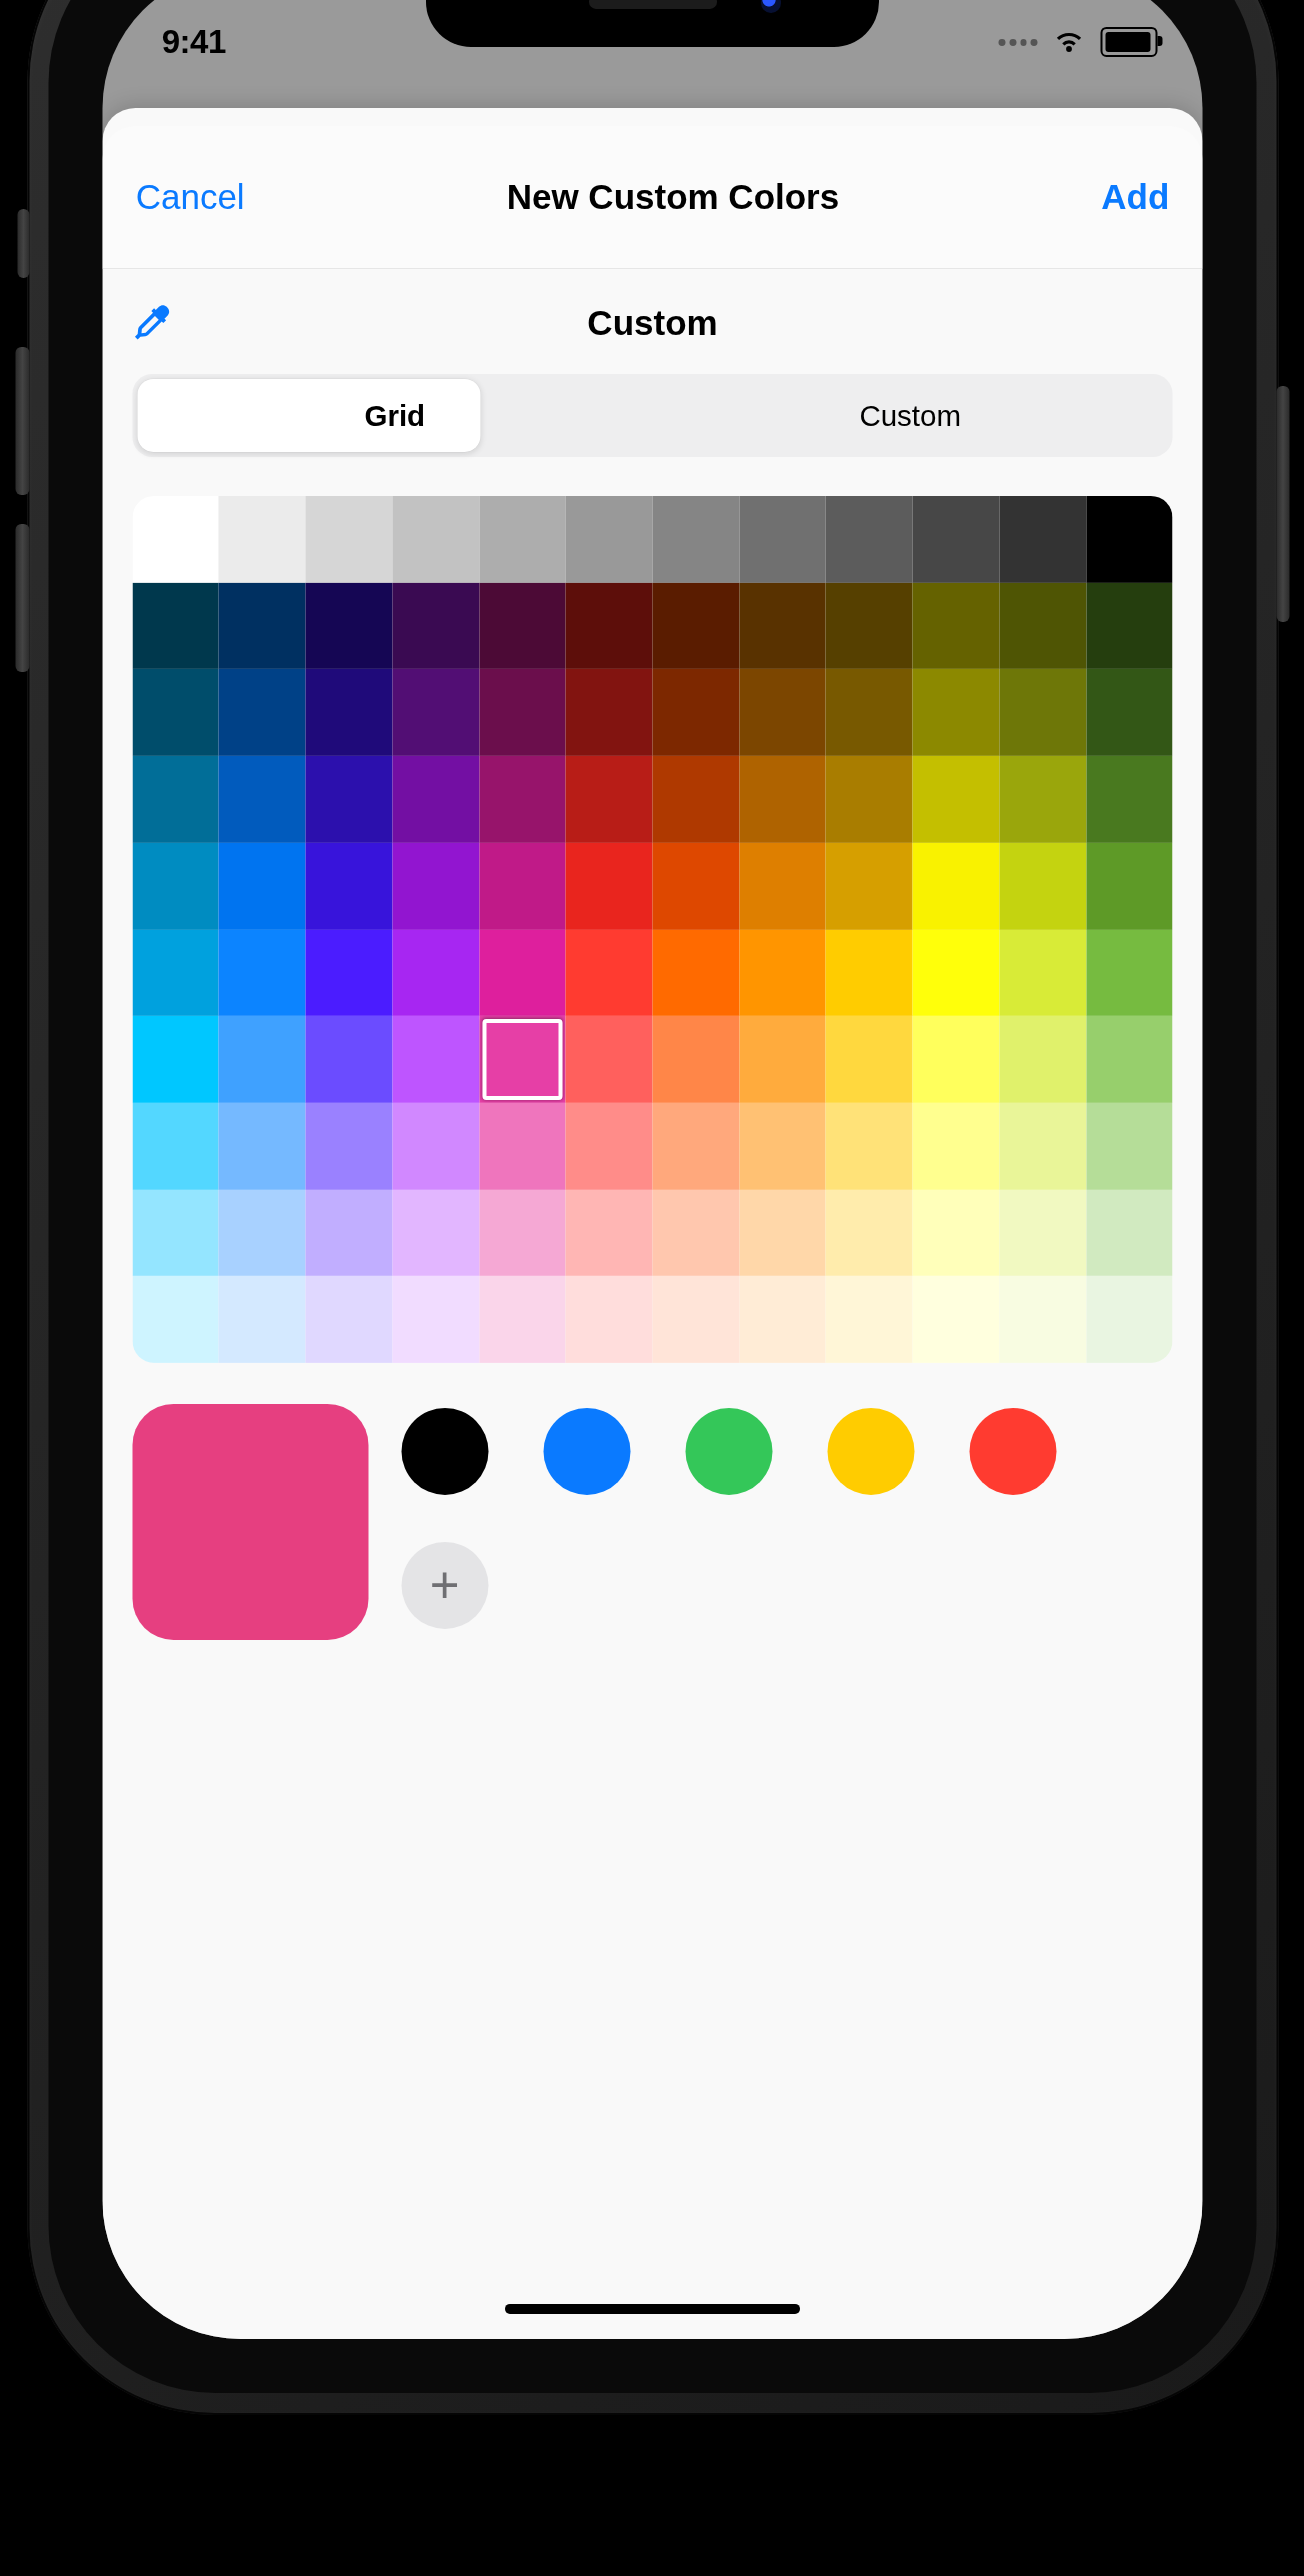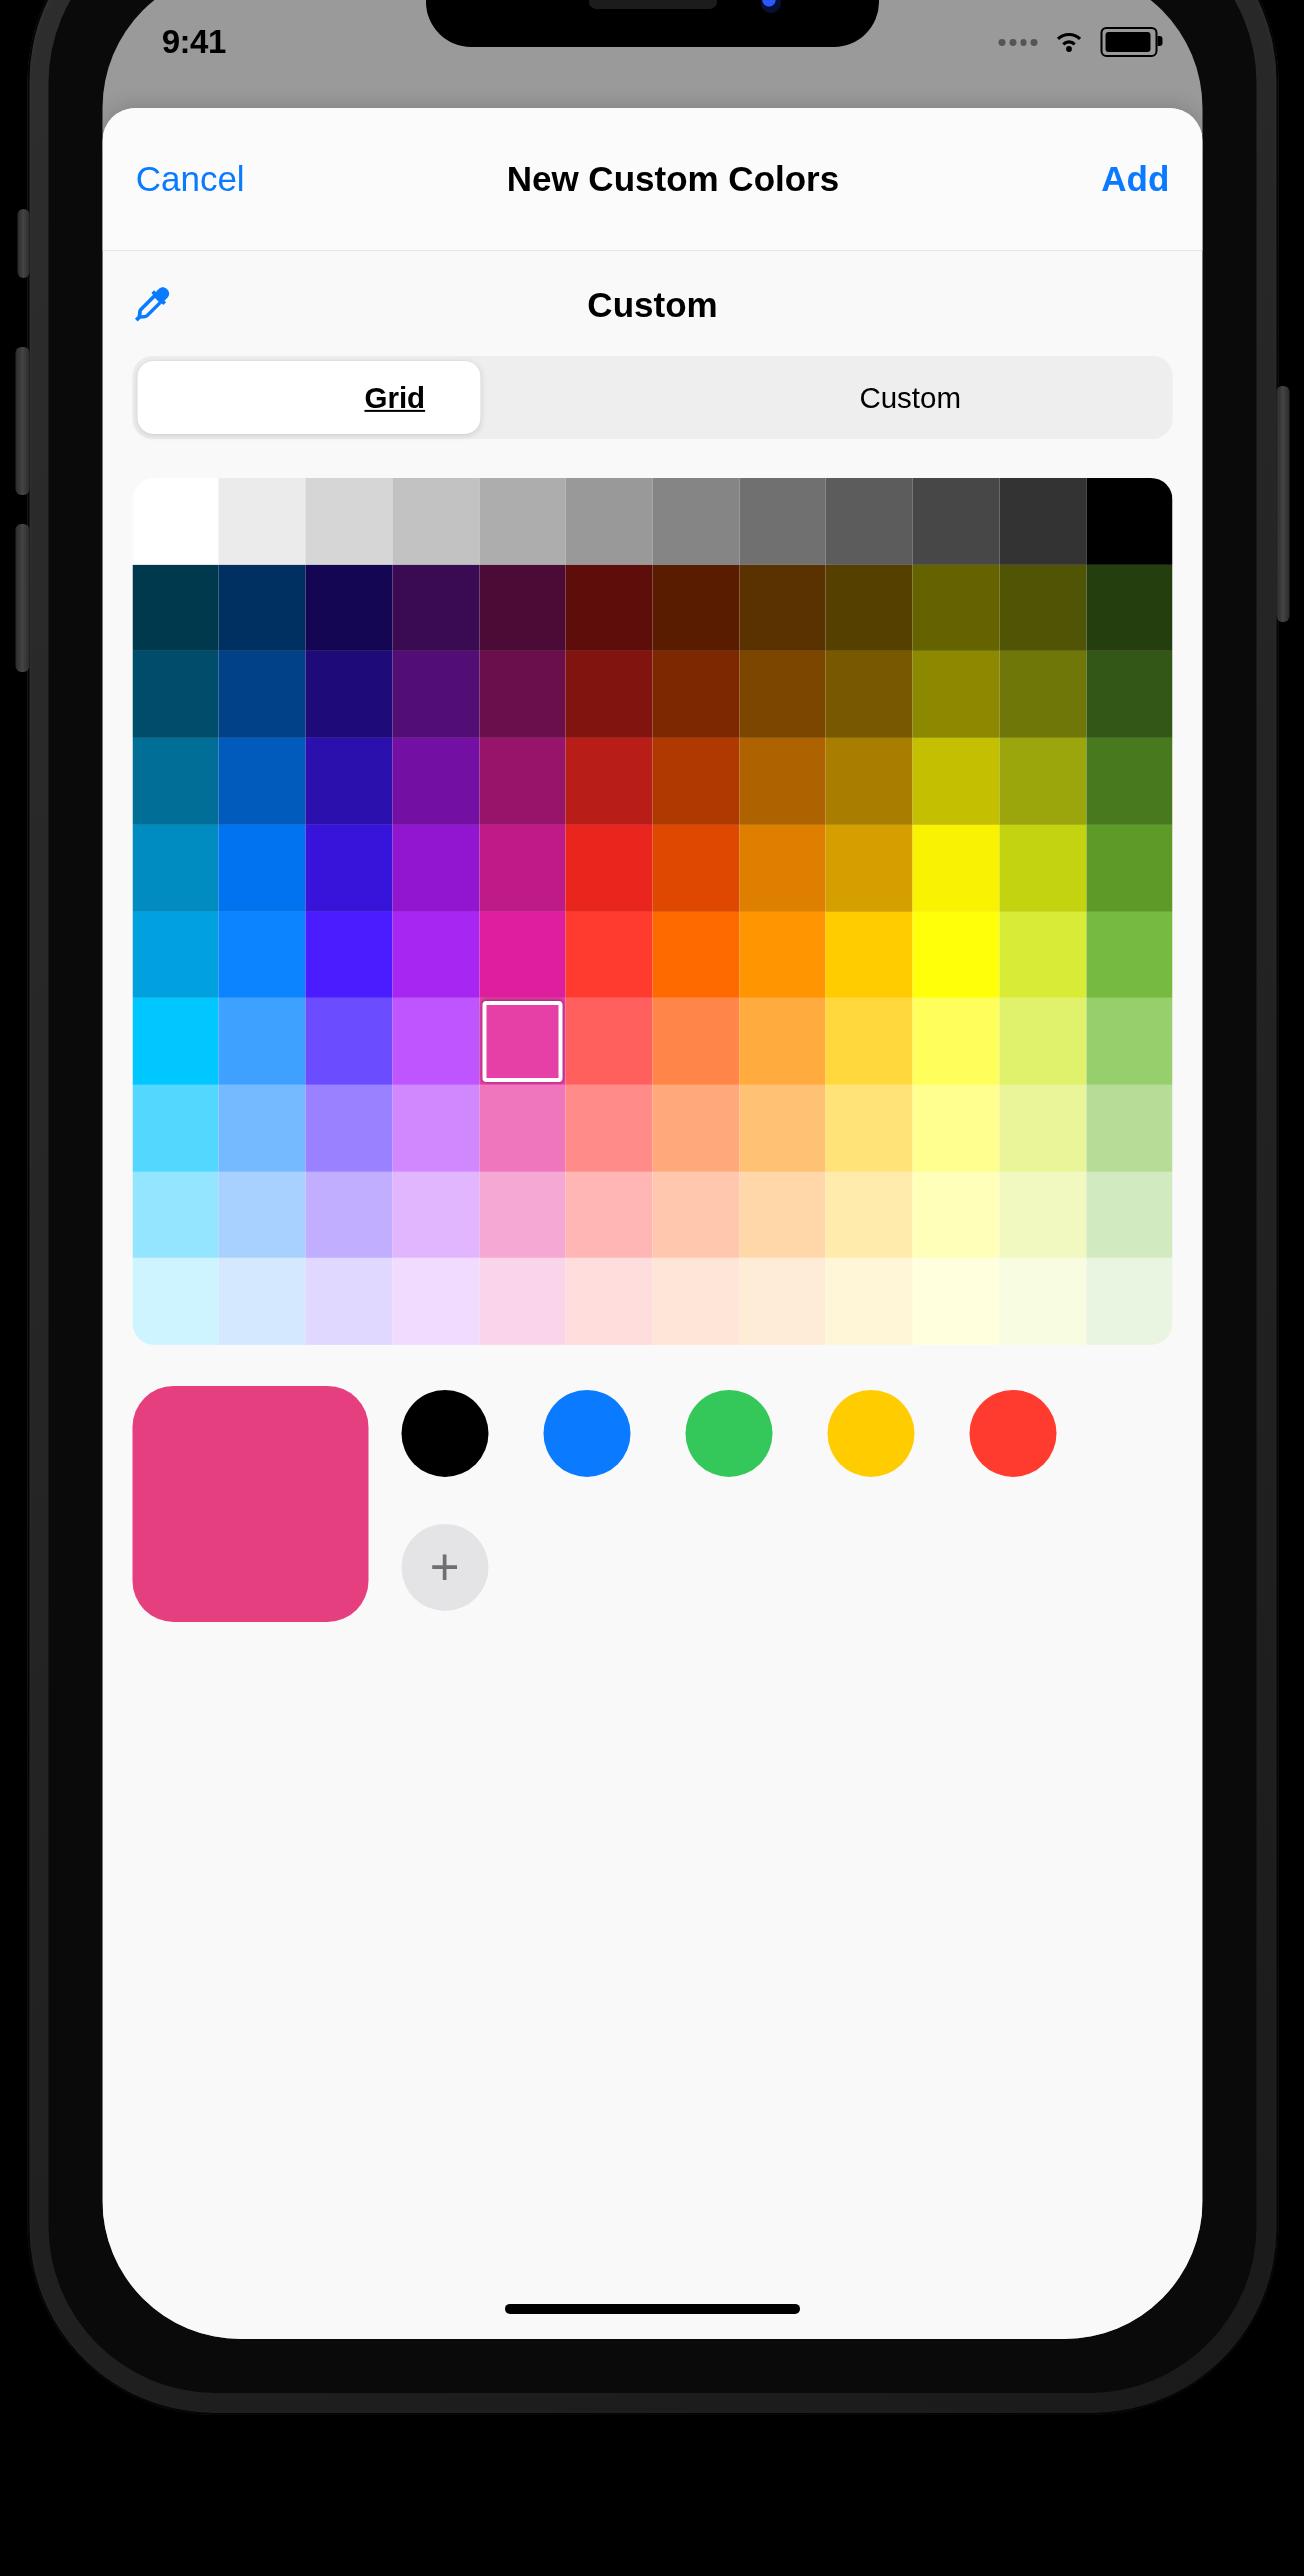--- a/index.html
+++ b/index.html
@@ -133,20 +133,21 @@
   .nav {
     height: 118px;
     display: flex;
     align-items: center;
     justify-content: space-between;
     padding: 12px 33px;
     border-bottom: 1px solid #e3e3e3;
     background: #fbfbfb;
     border-top-left-radius: 33px;
     border-top-right-radius: 33px;
+    margin-top: 18px;
   }
   .nav-btn {
     font-size: 35px;
     color: #0a7aff;
   }
   .nav-btn.bold { font-weight: 600; }
   .nav-title {
     font-size: 35px;
     font-weight: 600;
     color: #000;
@@ -189,21 +190,21 @@
     color: #000;
     position: relative;
     z-index: 2;
     border-radius: 15.8px;
   }
   .seg-item + .seg-item::before {
     content:"";
     position:absolute; left:0; top:9.8px; bottom:9.8px;
     width:1px; background:#c9c9cb;
   }
-  .seg-item.sel { font-weight: 600; text-decoration: underline; }
+  .seg-item.sel { font-weight: 600; }
   .seg-item.sel::before { display:none; }
   .seg-item.sel + .seg-item::before { display:none; }
   .seg-ind {
     position:absolute;
     top:4.9px; bottom:4.9px; left:4.9px;
     width: calc((100% - 9.8px)/3);
     background:#fff;
     border-radius:15.8px;
     box-shadow: 0 2px 5.9px rgba(0,0,0,0.12), 0 0 0 0.5px rgba(0,0,0,0.04);
     z-index:1;

